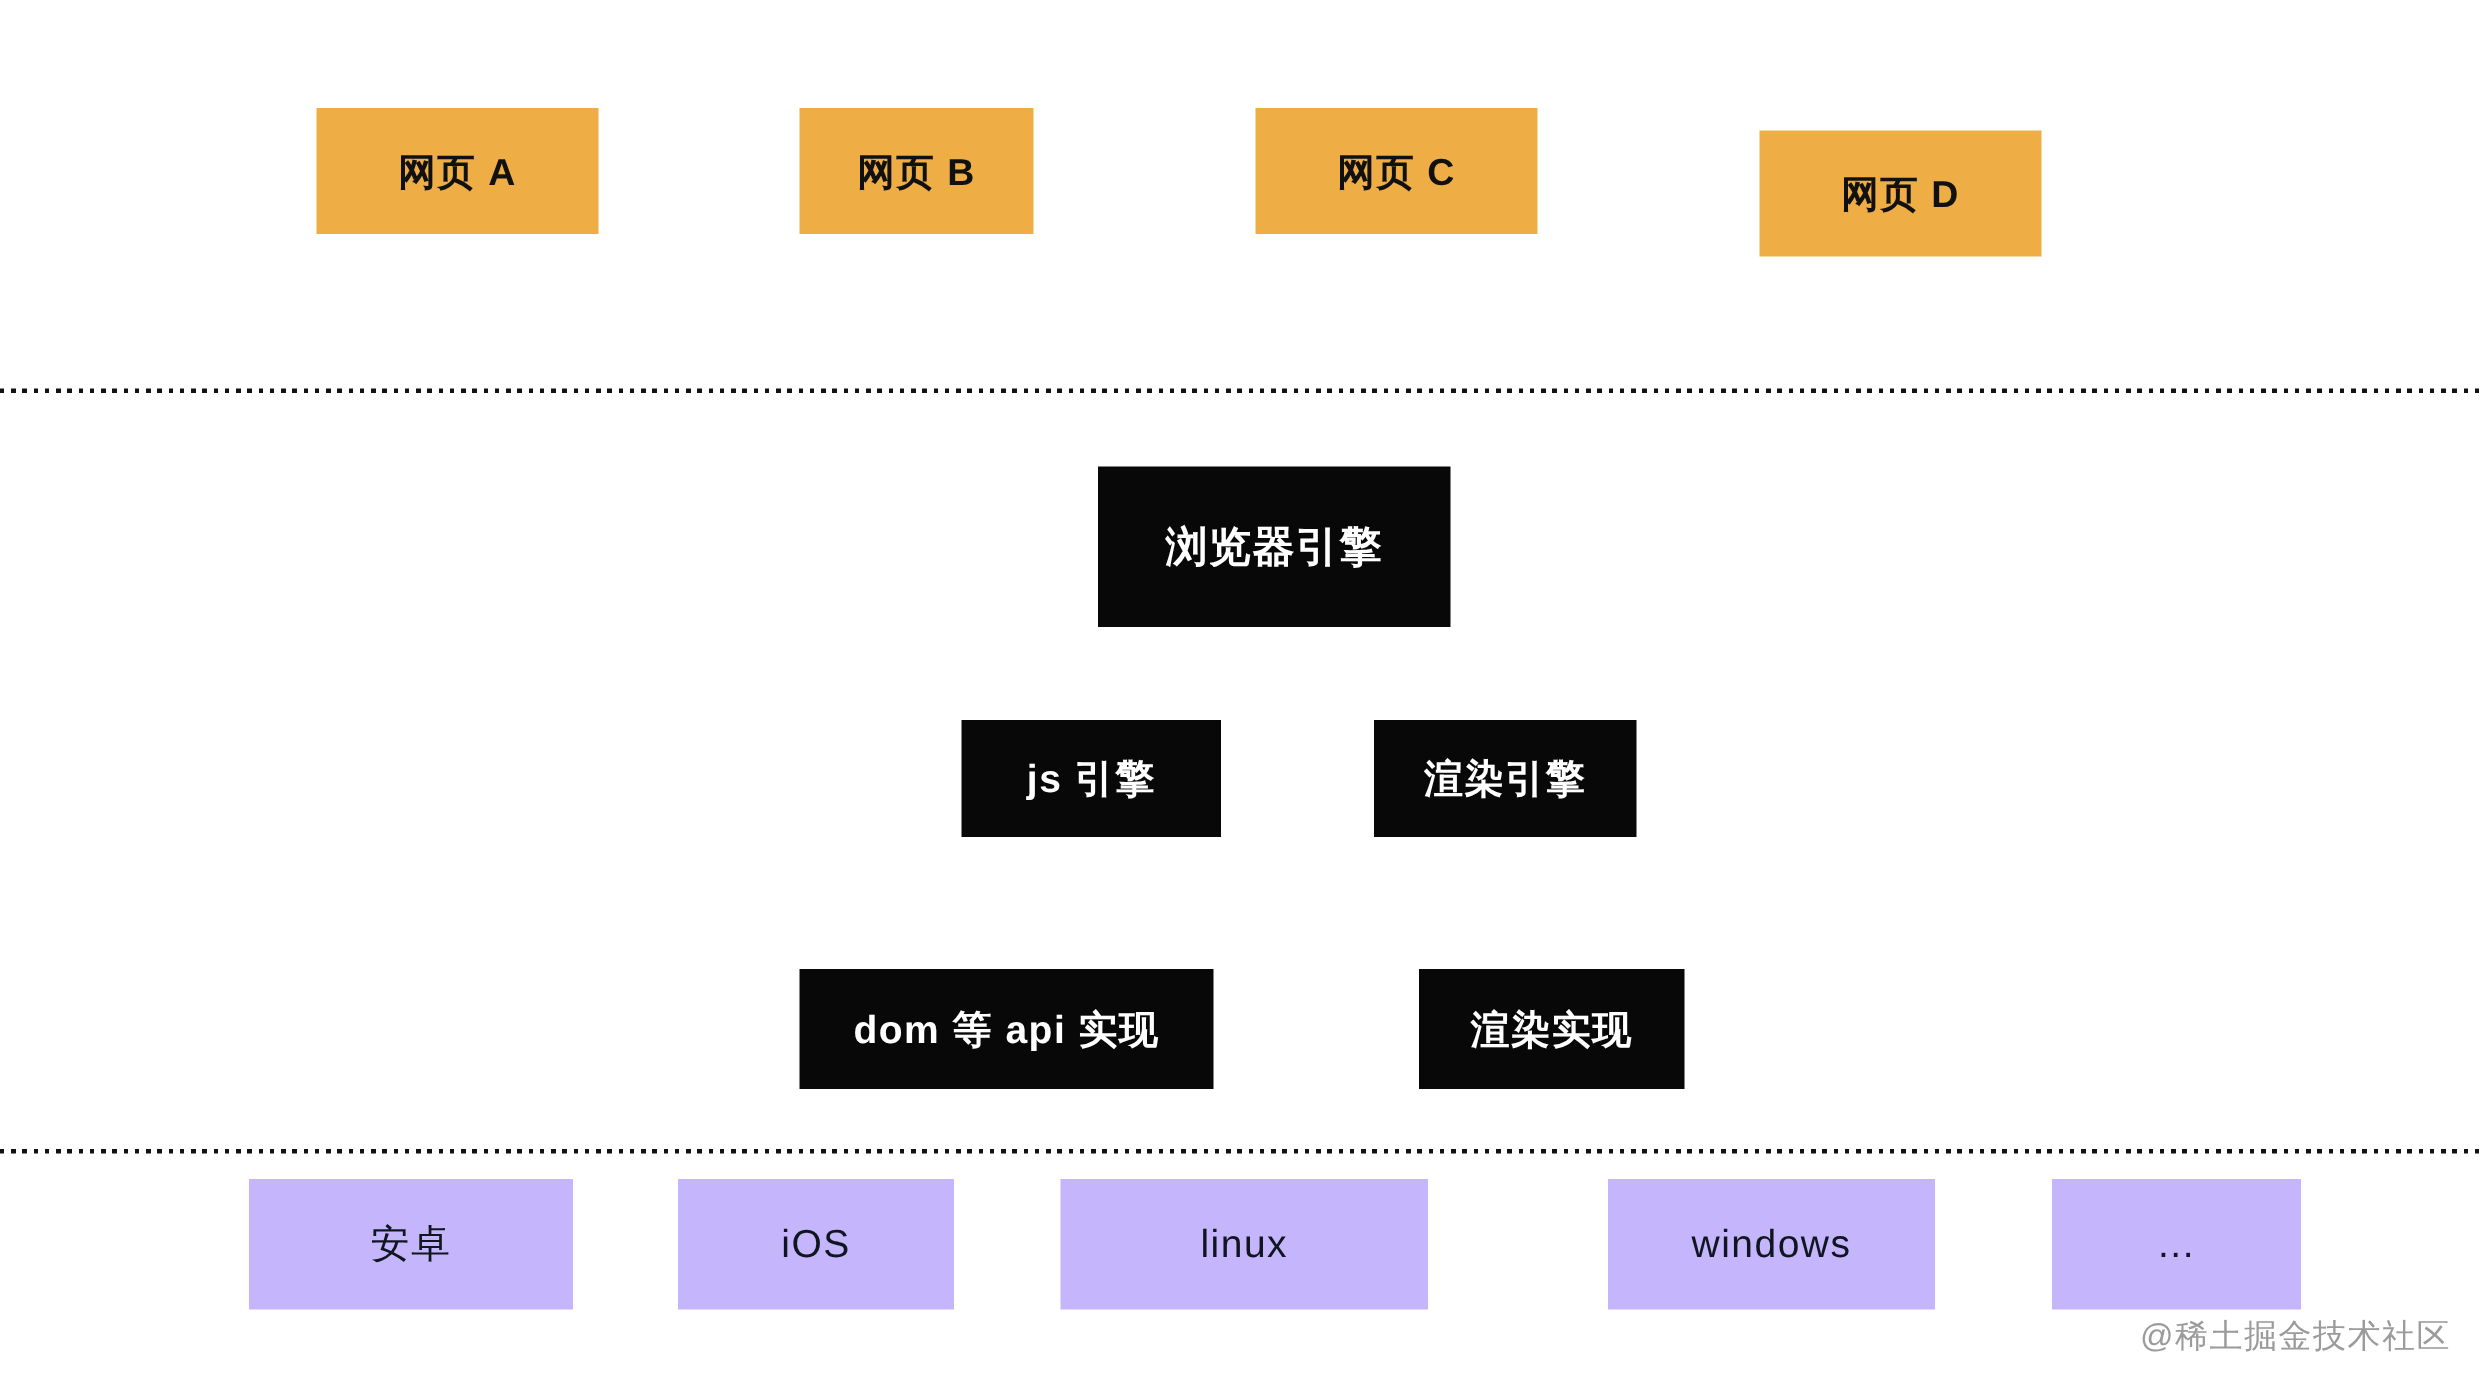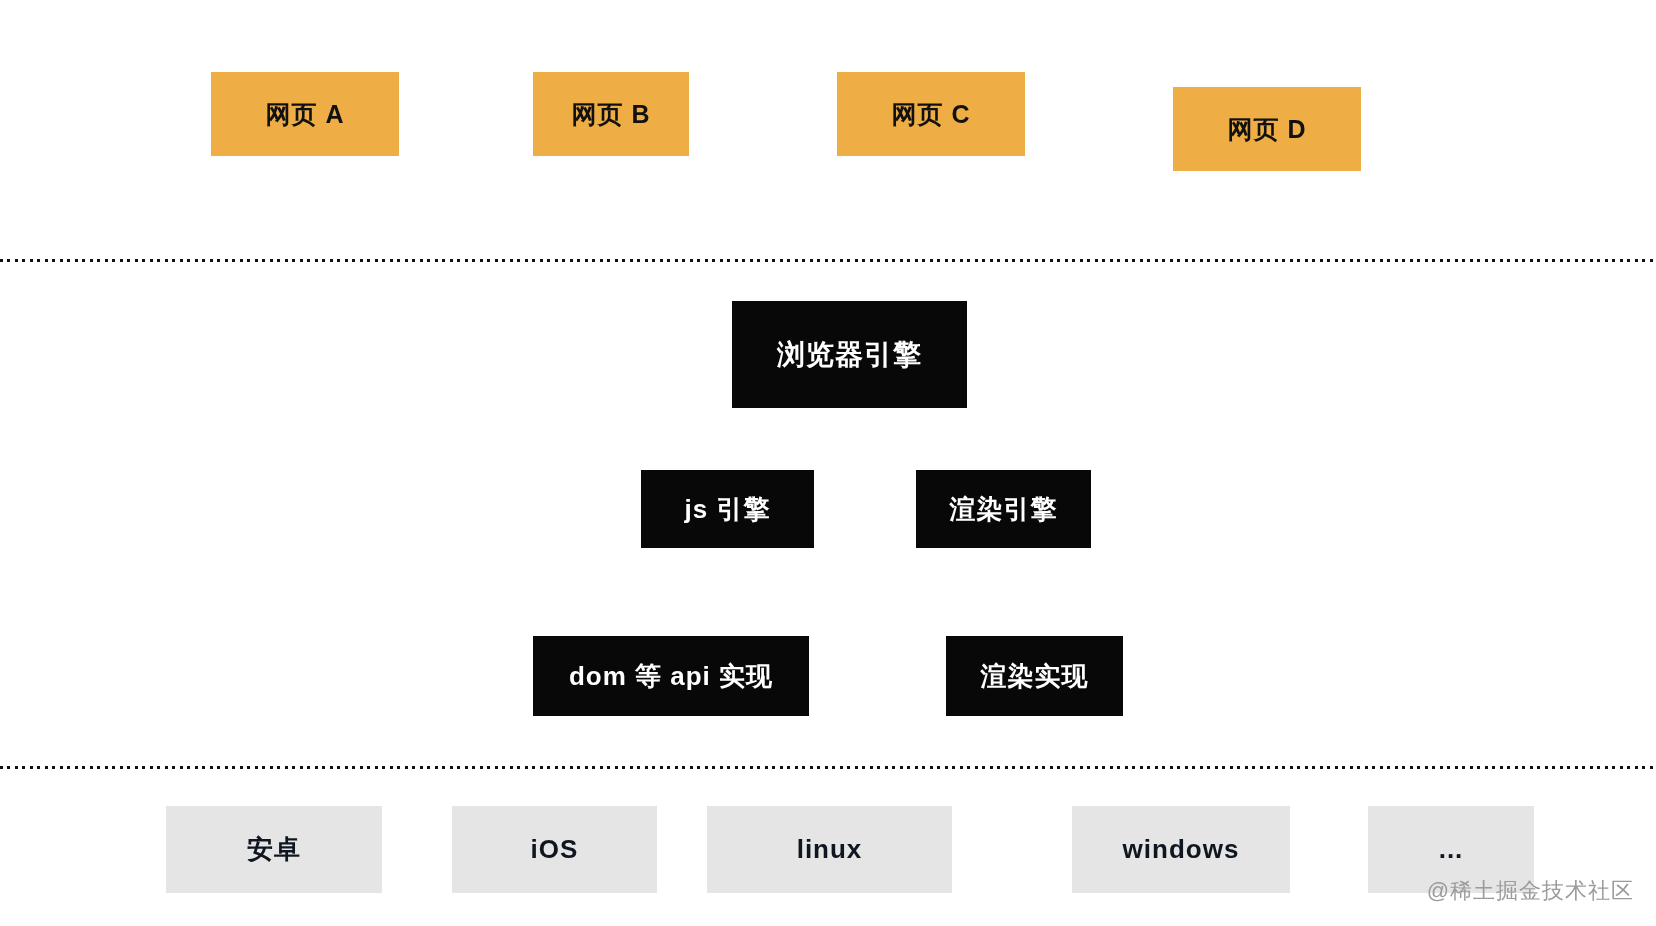--- a/index.html
+++ b/index.html
@@ -31,28 +31,28 @@
     font-weight: 700;
     font-size: 25px;
     letter-spacing: 1px;
   }
   .black {
     background: #080808;
     color: #ffffff;
     font-weight: 700;
     font-size: 26px;
     letter-spacing: 1px;
+    margin-top: 10px;
   }
   .blue {
-    background: #e5e5e5;
+    background: #c4b5fd;
     color: #10161f;
-    font-weight: 700;
+    font-weight: 400;
     font-size: 26px;
     letter-spacing: 1px;
-    margin-top: 20px;
   }
   .dotted {
     position: absolute;
     left: 0;
     width: 100%;
     height: 3px;
     background: repeating-linear-gradient(
       to right,
       #111111 0px,
       #111111 3px,
@@ -105,21 +105,21 @@
   </div>
   <div class="box black" style="left:946px; top:636px; width:177px; height:80px;justify-content:center;">
     <span>渲染实现</span>
   </div>
 
   <div class="dotted" style="top:766px;"></div>
 
   <div class="box blue" style="left:166px; top:786px; width:216px; height:87px;">
     <span>安卓</span>
   </div>
-  <div class="box blue" style="left:452px; top:786px; width:205px; height:87px;">
+  <div class="box blue" style="left:452px; top:786px; width:184px; height:87px;">
     <span>iOS</span>
   </div>
   <div class="box blue" style="left:707px; top:786px; width:245px; height:87px;">
     <span>linux</span>
   </div>
   <div class="box blue" style="left:1072px; top:786px; width:218px; height:87px;">
     <span>windows</span>
   </div>
   <div class="box blue" style="left:1368px; top:786px; width:166px; height:87px;">
     <span>...</span>

